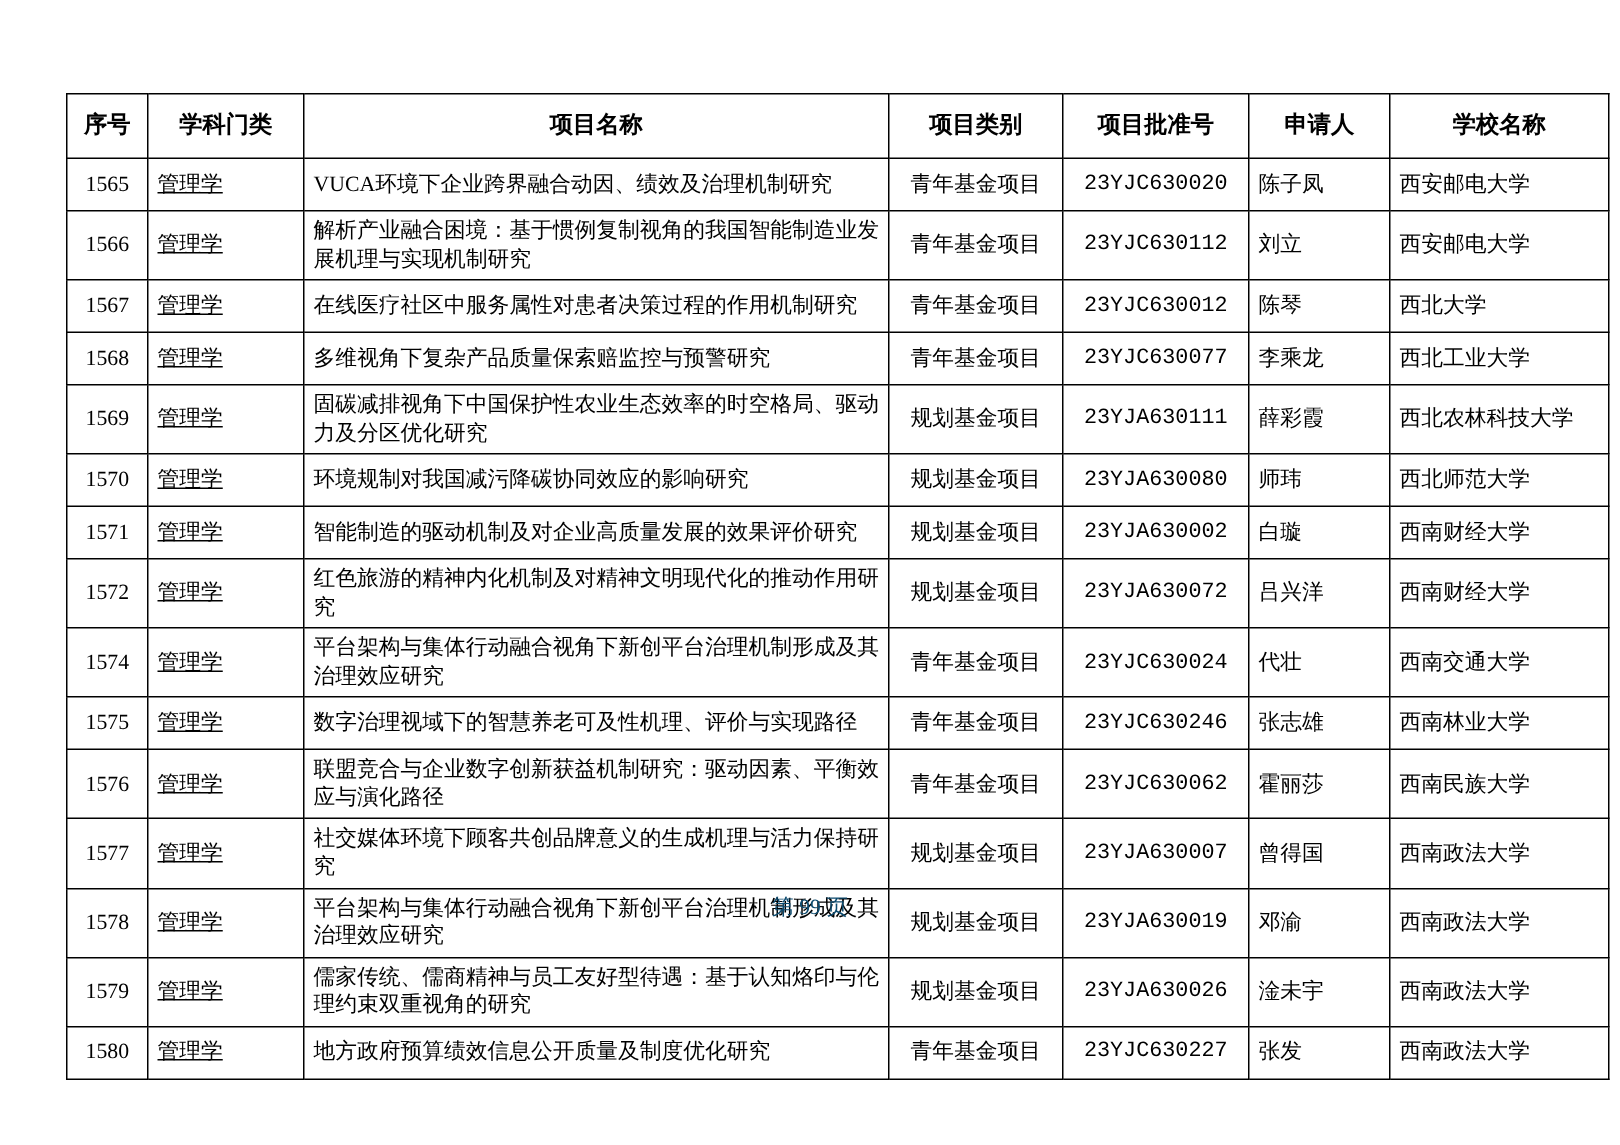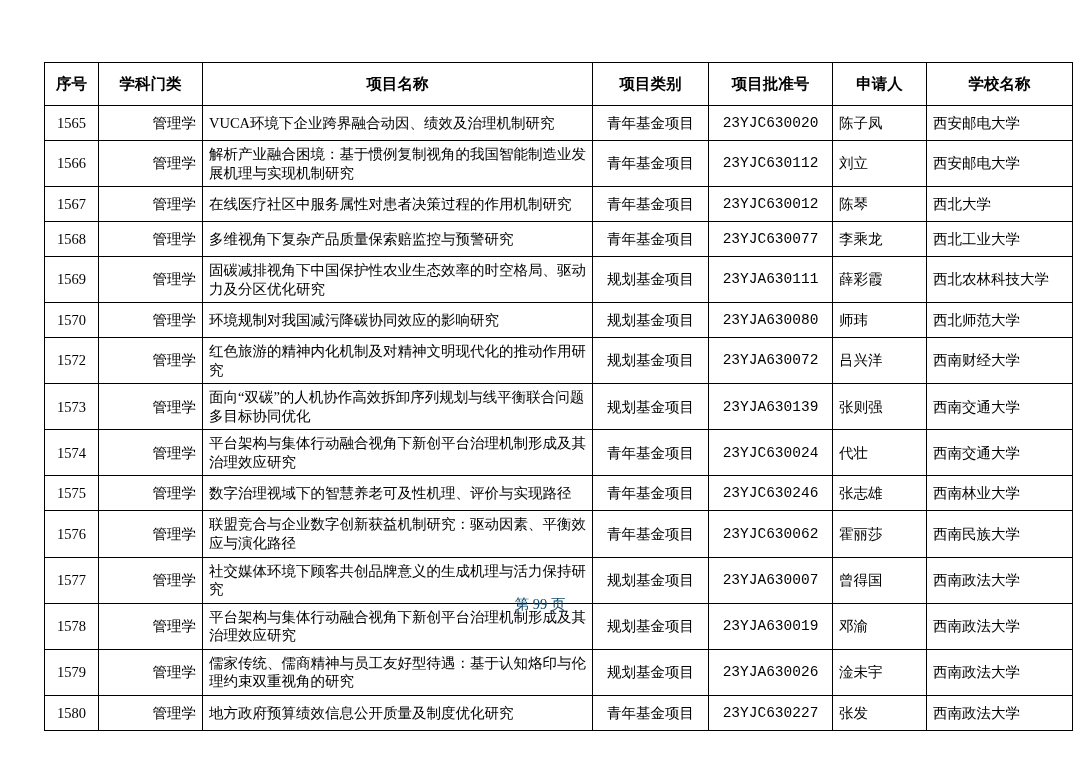--- a/index.html
+++ b/index.html
@@ -47,21 +47,21 @@
   
   col.c-seq    { width: 54px; }
   col.c-disc   { width: 104px; }
   col.c-title  { width: 390px; }
   col.c-type   { width: 116px; }
   col.c-code   { width: 124px; }
   col.c-appl   { width: 94px; }
   col.c-school { width: 146px; }
 
   td.seq { text-align: center; margin-left: 23px; }
-  td.disc { text-align: right; padding-left: 8px; }
+  td.disc { text-align: left; padding-left: 8px; text-decoration: underline; }
   td.title { text-align: left; padding-left: 7px; padding-right: 4px; }
   td.type { text-align: center; }
   td.code { text-align: center; font-family: Liberation Mono, monospace; }
   td.appl { text-align: left; padding-left: 8px; }
   td.school { text-align: left; padding-left: 8px; }
 
   .footer {
     position: absolute;
     left: 0;
     right: 0;
@@ -147,38 +147,38 @@
       <tr>
         <td class="seq">1570</td>
         <td class="disc">管理学</td>
         <td class="title">环境规制对我国减污降碳协同效应的影响研究</td>
         <td class="type">规划基金项目</td>
         <td class="code">23YJA630080</td>
         <td class="appl">师玮</td>
         <td class="school">西北师范大学</td>
       </tr>
       <tr>
+        <td class="seq">1571</td>
+        <td class="disc">管理学</td>
+        <td class="title">智能制造的驱动机制及对企业高质量发展的效果评价研究</td>
+        <td class="type">规划基金项目</td>
+        <td class="code">23YJA630002</td>
+        <td class="appl">白璇</td>
+        <td class="school">西南财经大学</td>
+      </tr>
+      <tr>
         <td class="seq">1572</td>
         <td class="disc">管理学</td>
         <td class="title">红色旅游的精神内化机制及对精神文明现代化的推动作用研究</td>
         <td class="type">规划基金项目</td>
         <td class="code">23YJA630072</td>
         <td class="appl">吕兴洋</td>
         <td class="school">西南财经大学</td>
       </tr>
       <tr>
-        <td class="seq">1573</td>
-        <td class="disc">管理学</td>
-        <td class="title">面向“双碳”的人机协作高效拆卸序列规划与线平衡联合问题多目标协同优化</td>
-        <td class="type">规划基金项目</td>
-        <td class="code">23YJA630139</td>
-        <td class="appl">张则强</td>
-        <td class="school">西南交通大学</td>
-      </tr>
-      <tr>
         <td class="seq">1574</td>
         <td class="disc">管理学</td>
         <td class="title">平台架构与集体行动融合视角下新创平台治理机制形成及其治理效应研究</td>
         <td class="type">青年基金项目</td>
         <td class="code">23YJC630024</td>
         <td class="appl">代壮</td>
         <td class="school">西南交通大学</td>
       </tr>
       <tr>
         <td class="seq">1575</td>

